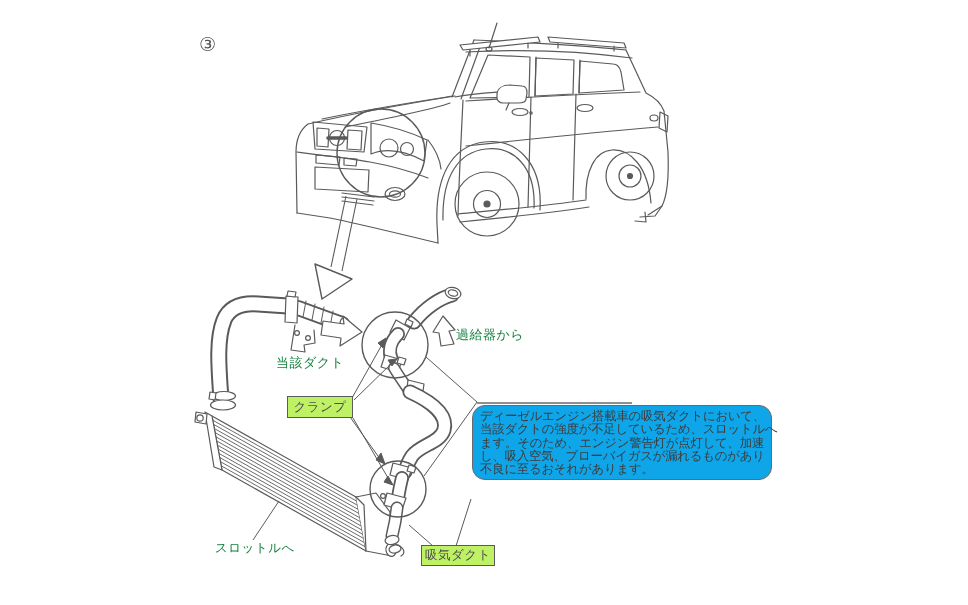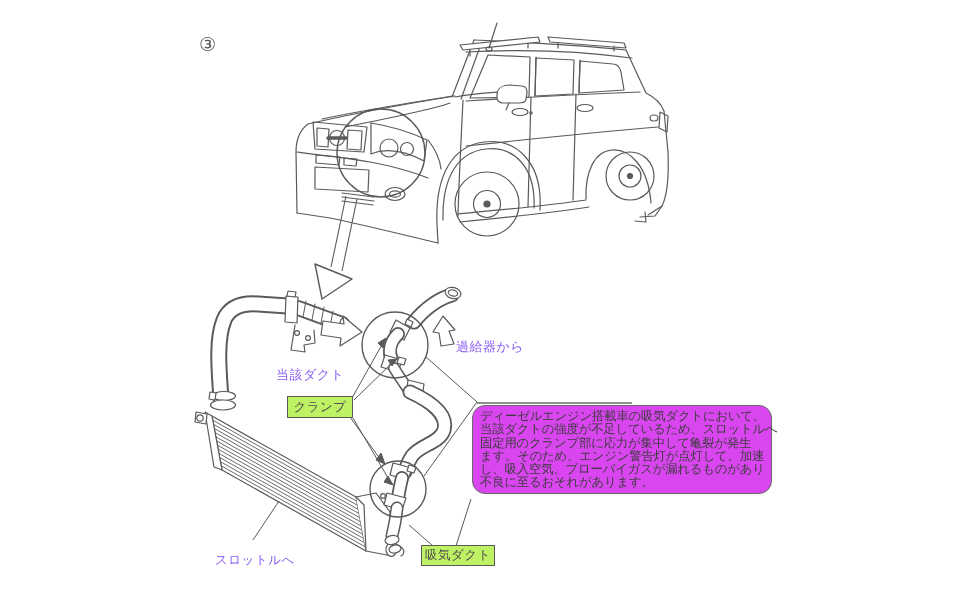--- a/index.html
+++ b/index.html
@@ -3,30 +3,30 @@
 <meta charset="utf-8">
 <style>
   html,body{margin:0;padding:0;background:#fff;}
   #stage{
     position:relative;width:968px;height:605px;background:#ffffff;overflow:hidden;
     font-family:"Liberation Sans","DejaVu Sans",sans-serif;color:#4a4a4a;
   }
   #artwork{position:absolute;left:0;top:0;width:968px;height:605px;}
   .abs{position:absolute;white-space:nowrap;}
   .fig-num{font-size:19px;color:#555;}
-  .plain-label{font-size:13px;color:#8b5cf6;letter-spacing:.5px;margin-top:12px;}
+  .plain-label{font-size:13px;color:#15803d;letter-spacing:.5px;}
   .boxed-label{
     font-size:12.5px;color:#4f4f4f;border:1px solid #5a5a5a;background:#bef264;
     display:flex;align-items:center;justify-content:center;letter-spacing:.5px;
   }
   .callout-heading{
     font-size:15px;font-weight:bold;color:#1c1c1c;letter-spacing:1.5px;
   }
   .callout-box{
-    border:1.5px solid #6a6a6a;border-radius:13px;background:#d946ef;
+    border:1.5px solid #6a6a6a;border-radius:13px;background:#0ea5e9;
     padding:4px 7px 3px 7px;font-size:12.4px;line-height:13.3px;color:#3c3c3c;
     letter-spacing:-0.2px;
   }
   .callout-box .cl{white-space:nowrap;}
 </style>
 </head>
 <body>
 
 <div id="stage">
 
@@ -221,19 +221,18 @@
   <div class="abs plain-label" style="left:215px;top:540px;font-size:12.5px;">スロットルへ</div>
 
   <div class="abs boxed-label" style="left:421px;top:545px;width:72px;height:19px;">
     <span>吸気ダクト</span>
   </div>
 
 
   <div class="abs callout-box" style="left:472px;top:405px;width:284px;">
     <div class="cl">ディーゼルエンジン搭載車の吸気ダクトにおいて、</div>
     <div class="cl">当該ダクトの強度が不足しているため、スロットルへ</div>
-    <div class="cl">固定用のクランプ部に応力が集中して亀裂が発生</div>
     <div class="cl">ます。そのため、エンジン警告灯が点灯して、加速</div>
     <div class="cl">し、吸入空気、ブローバイガスが漏れるものがあり</div>
     <div class="cl">不良に至るおそれがあります。</div>
   </div>
 
 </div>
 
 </body></html>

